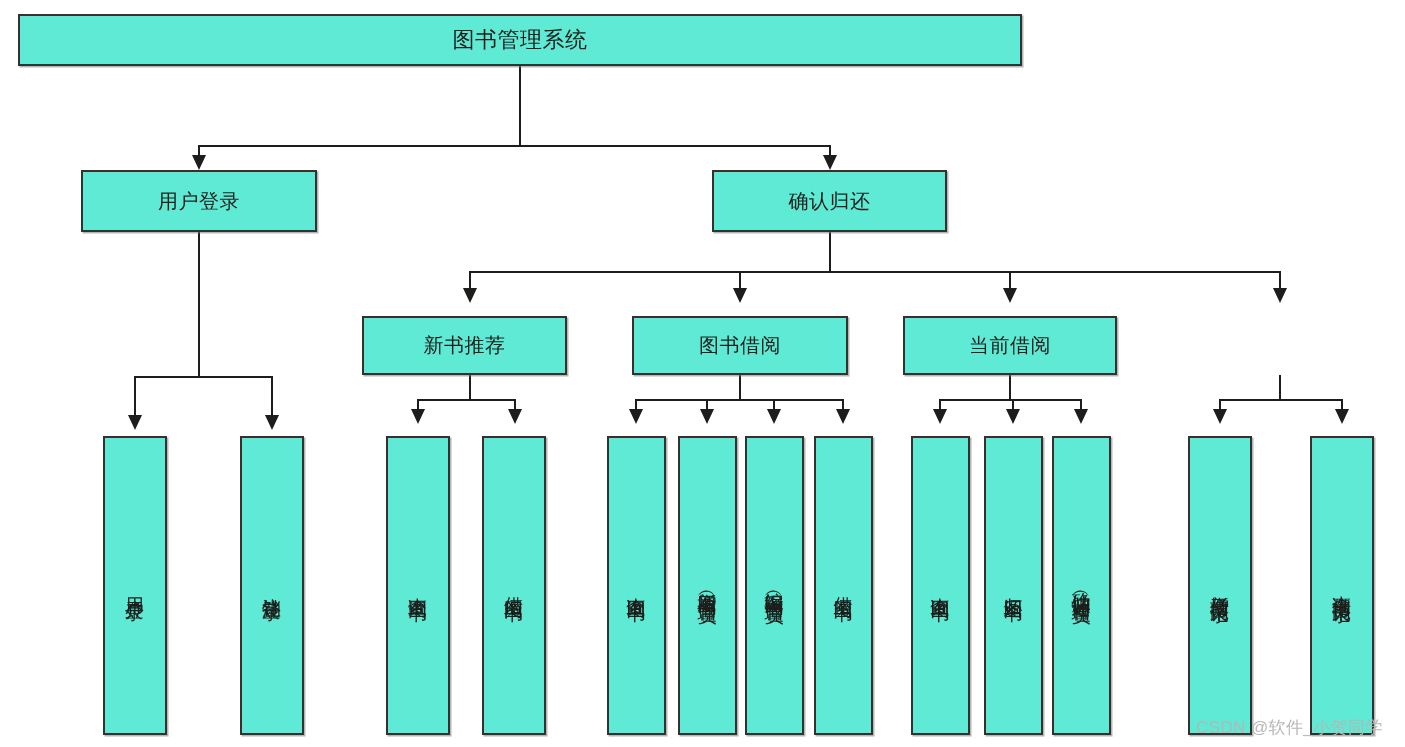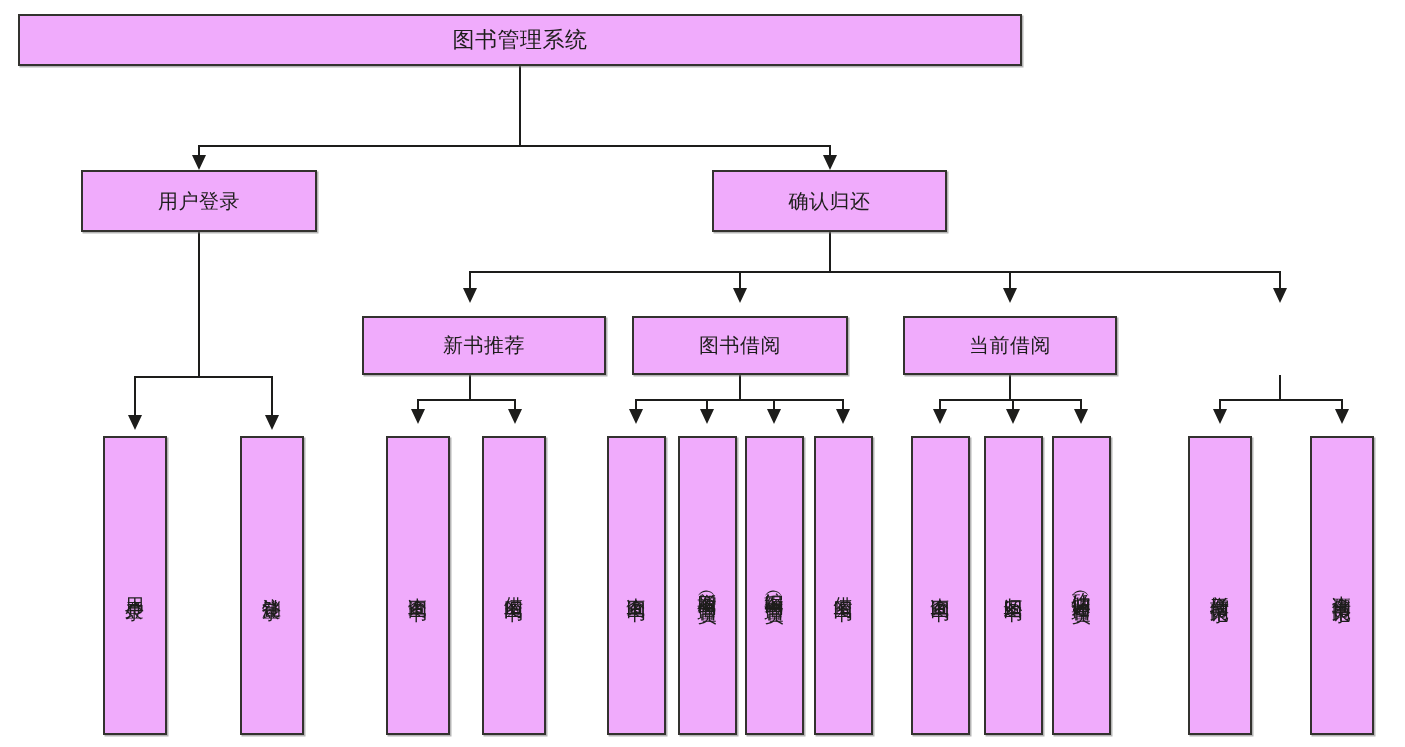--- a/index.html
+++ b/index.html
@@ -13,21 +13,21 @@
   #canvas {
     position: relative;
     width: 1405px;
     height: 747px;
     background: #ffffff;
     overflow: hidden;
   }
   .node {
     position: absolute;
     box-sizing: border-box;
-    background: #f0abfc;
+    background: #5eead4;
     border: 2px solid #33322f;
     box-shadow: 1.5px 1.5px 0 0 rgba(120,120,120,0.55);
     display: flex;
     align-items: center;
     justify-content: center;
     color: #1d1d1b;
   }
   .node .label {
     display: block;
     text-align: center;
@@ -137,21 +137,21 @@
     <span class="label">图书管理系统</span>
   </div>
 
   <div class="node lvl2" style="left:81px; top:170px; width:236px; height:62px;">
     <span class="label">用户登录</span>
   </div>
   <div class="node lvl2" style="left:712px; top:170px; width:235px; height:62px;">
     <span class="label">确认归还</span>
   </div>
 
-  <div class="node lvl3" style="left:362px; top:316px; width:244px; height:59px;">
+  <div class="node lvl3" style="left:362px; top:316px; width:205px; height:59px;">
     <span class="label">新书推荐</span>
   </div>
   <div class="node lvl3" style="left:632px; top:316px; width:216px; height:59px;">
     <span class="label">图书借阅</span>
   </div>
   <div class="node lvl3" style="left:903px; top:316px; width:214px; height:59px;">
     <span class="label">当前借阅</span>
   </div>
 
   <div class="node leaf vert" style="left:103px; top:436px; width:64px; height:299px;">
@@ -187,14 +187,15 @@
   <div class="node leaf vert" style="left:1052px; top:436px; width:59px; height:299px;">
     <span class="label">确认归还（管理员）</span>
   </div>
   <div class="node leaf vert" style="left:1188px; top:436px; width:64px; height:299px;">
     <span class="label">新增借阅记录</span>
   </div>
   <div class="node leaf vert" style="left:1310px; top:436px; width:64px; height:299px;">
     <span class="label">查询借阅记录</span>
   </div>
 
+  <div class="watermark" style="left:1196px; top:716px;">CSDN @软件_小贺同学</div>
 
 </div>
 
 </body></html>

